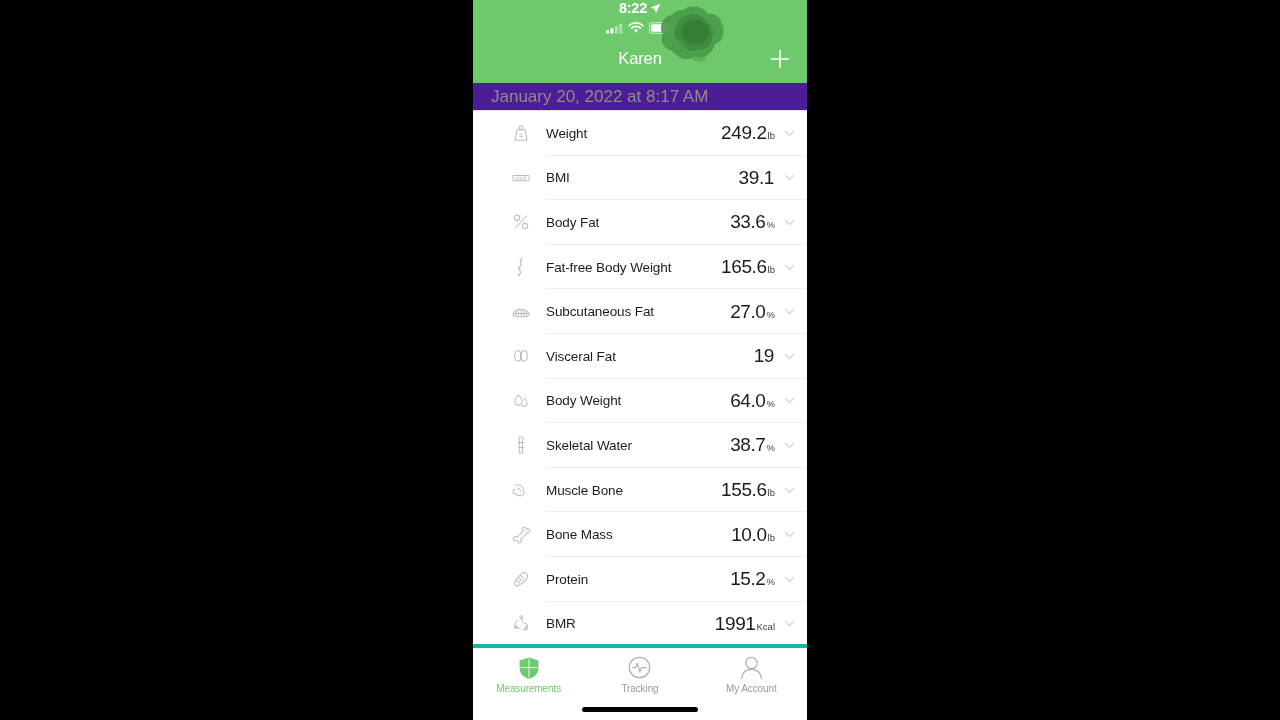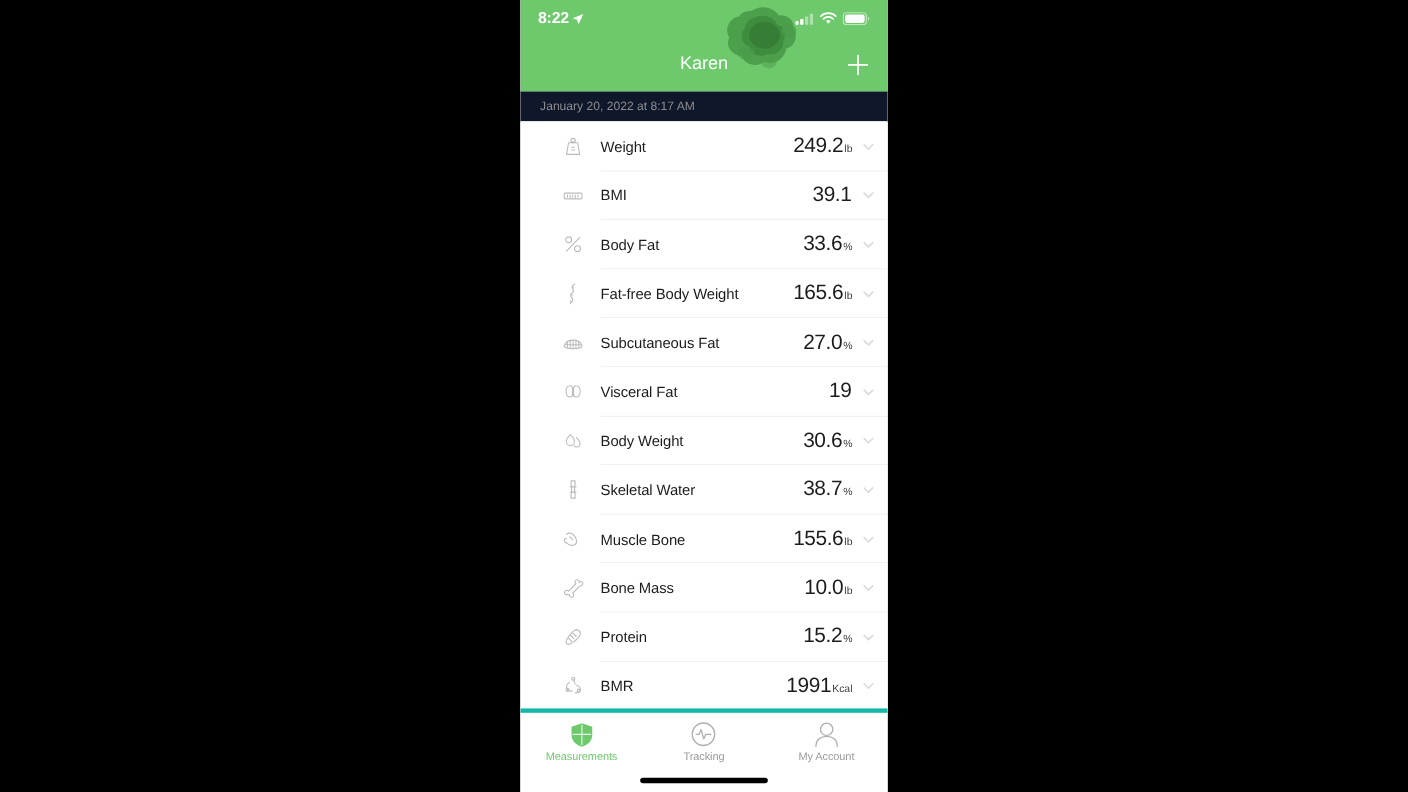--- a/index.html
+++ b/index.html
@@ -37,20 +37,21 @@
     background: #6ec96c;
     overflow: hidden;
   }
   .statusbar {
     position: relative;
     height: 34px;
     display: flex;
     align-items: center;
     justify-content: space-between;
     padding: 0 16px 0 16px;
+    flex-direction: column;
   }
   .status-time {
     color: #ffffff;
     font-size: 14.5px;
     font-weight: bold;
     letter-spacing: -0.2px;
     display: flex;
     align-items: center;
     gap: 3px;
   }
@@ -89,26 +90,26 @@
     height: 34px;
     display: flex;
     align-items: center;
     justify-content: center;
     cursor: pointer;
   }
 
   
   .date-header {
     height: 28px;
-    background: #0f172a;
+    background: #4c1d95;
     display: flex;
     align-items: center;
     padding-left: 18px;
     color: #8d8d8f;
-    font-size: 11px;
+    font-size: 17px;
     border-bottom: 1px solid #e4e4e4;
   }
 
   
   .list {
     background: #ffffff;
   }
   .row {
     position: relative;
     height: 44.6px;
@@ -390,21 +391,21 @@
         </div>
         <div class="row">
           <span class="row-icon">
             <svg width="22" height="22" viewBox="0 0 24 24" fill="none" stroke="#bcbcbe" stroke-width="1.1" stroke-linecap="round" stroke-linejoin="round">
               <path d="M9.3 5.6 c2.6 2.4 4 4.7 4 6.8 c0 2.4-1.8 4.1-4 4.1 c-2.2 0-4-1.7-4-4.1 c0-2.1 1.4-4.4 4-6.8 Z"></path>
               <path d="M15.4 8.6 c2.2 2.1 3.4 4 3.4 5.8 c0 2-1.5 3.5-3.4 3.5 c-1 0-1.9-0.4-2.5-1.1"></path>
             </svg>
           </span>
           <span class="row-label">Body Weight</span>
           <span class="row-value">
-            <span class="val-num">30.6</span>
+            <span class="val-num">64.0</span>
             <span class="val-unit">%</span>
           </span>
           <span class="chev">
             <svg width="13" height="13" viewBox="0 0 13 13" fill="none" stroke="#dadada" stroke-width="1.5" stroke-linecap="round" stroke-linejoin="round">
               <path d="M2.6 4.6 L6.5 8.5 L10.4 4.6"></path>
             </svg>
           </span>
         </div>
         <div class="row">
           <span class="row-icon">

